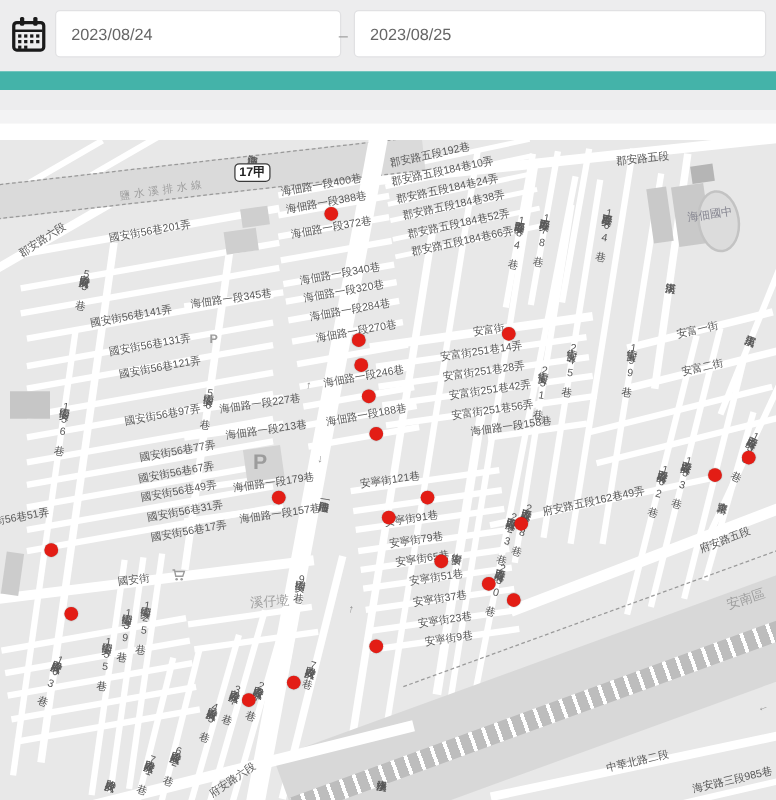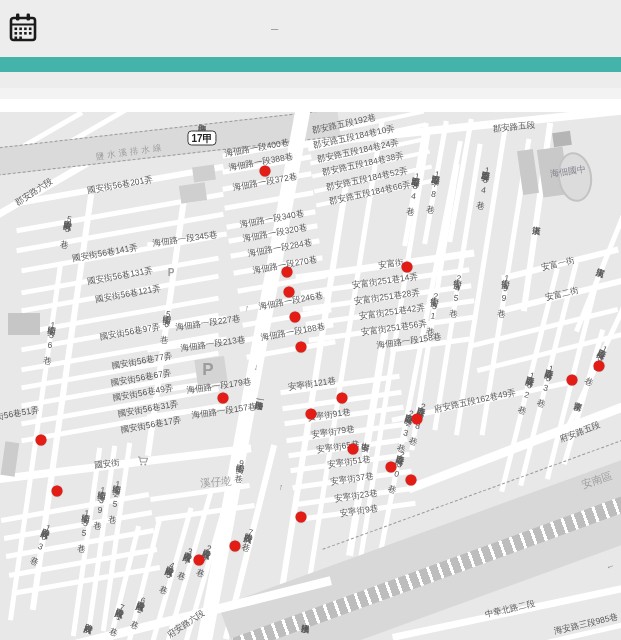--- a/index.html
+++ b/index.html
@@ -52,21 +52,23 @@
         <rect x="15.1" y="14.5" width="2.6" height="2.6"></rect>
           <rect x="19.9" y="14.5" width="2.6" height="2.6"></rect>
         <rect x="5.5" y="19" width="2.6" height="2.6"></rect>
           <rect x="10.3" y="19" width="2.6" height="2.6"></rect>
         <rect x="15.1" y="19" width="2.6" height="2.6"></rect>
           <rect x="19.9" y="19" width="2.6" height="2.6"></rect>
         <rect x="5.5" y="23.5" width="2.6" height="2.6"></rect>
           <rect x="10.3" y="23.5" width="2.6" height="2.6"></rect>
       </g>
     </svg>
+    <input class="date-input" style="left: 44px; width: 229px;" readonly="" value="2023/08/24">
     <span class="sep">–</span>
+    <input class="date-input" style="left: 283px; width: 330px;" readonly="" value="2023/08/25">
   </div>
 
   <div class="tealbar"></div>
   <div class="gap1"></div>
   <div class="gap2"></div>
   <div class="gap3"></div>
 
   <div id="map">
       <div class="road road-top" style="left: 245.5px; top: -8.5px; width: 15px; height: 545px; transform: rotate(10.5deg);"></div>
       <div class="road" style="left: -8px; top: 348px; width: 260px; height: 8px; transform: rotate(-7deg);"></div>

